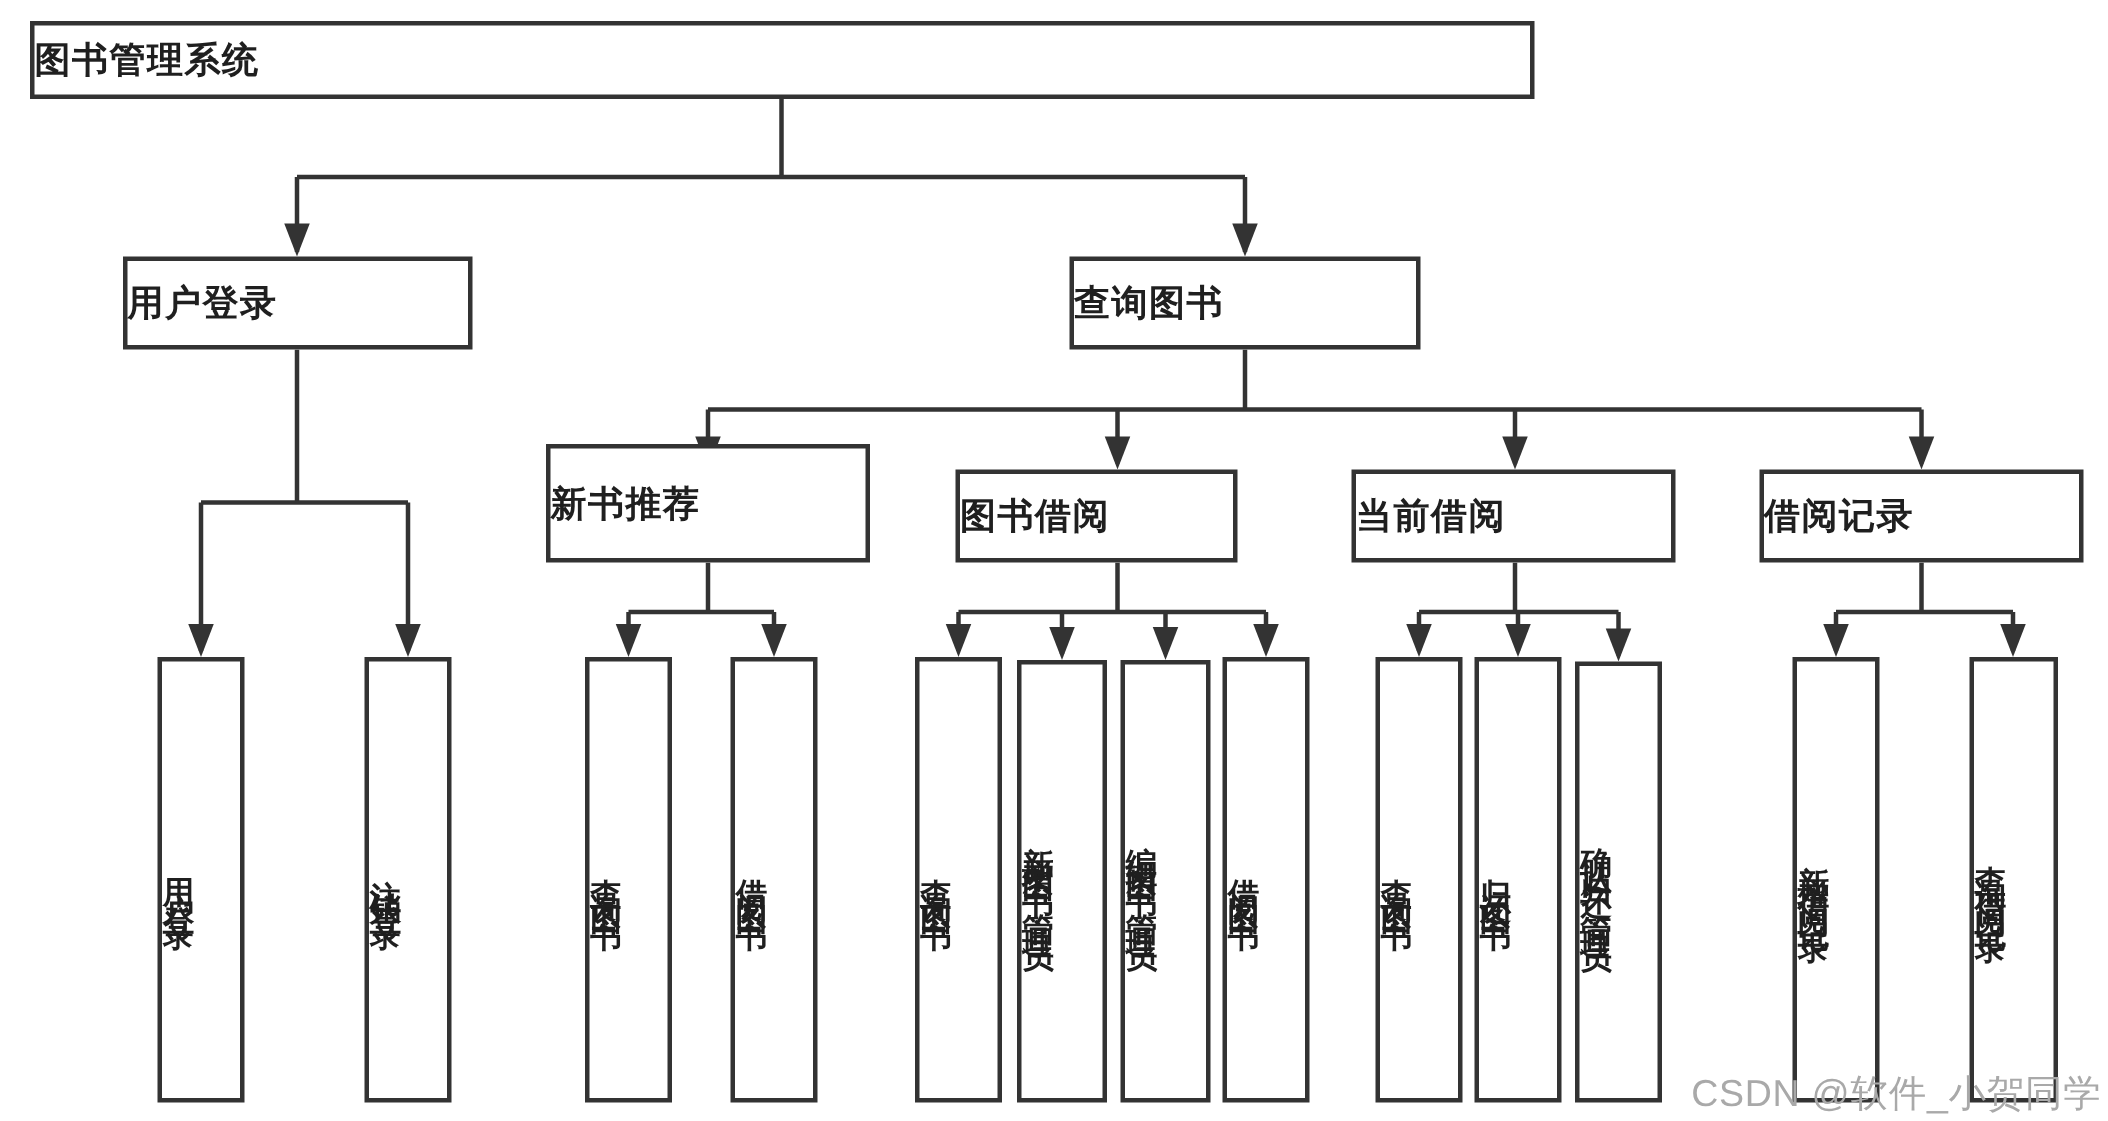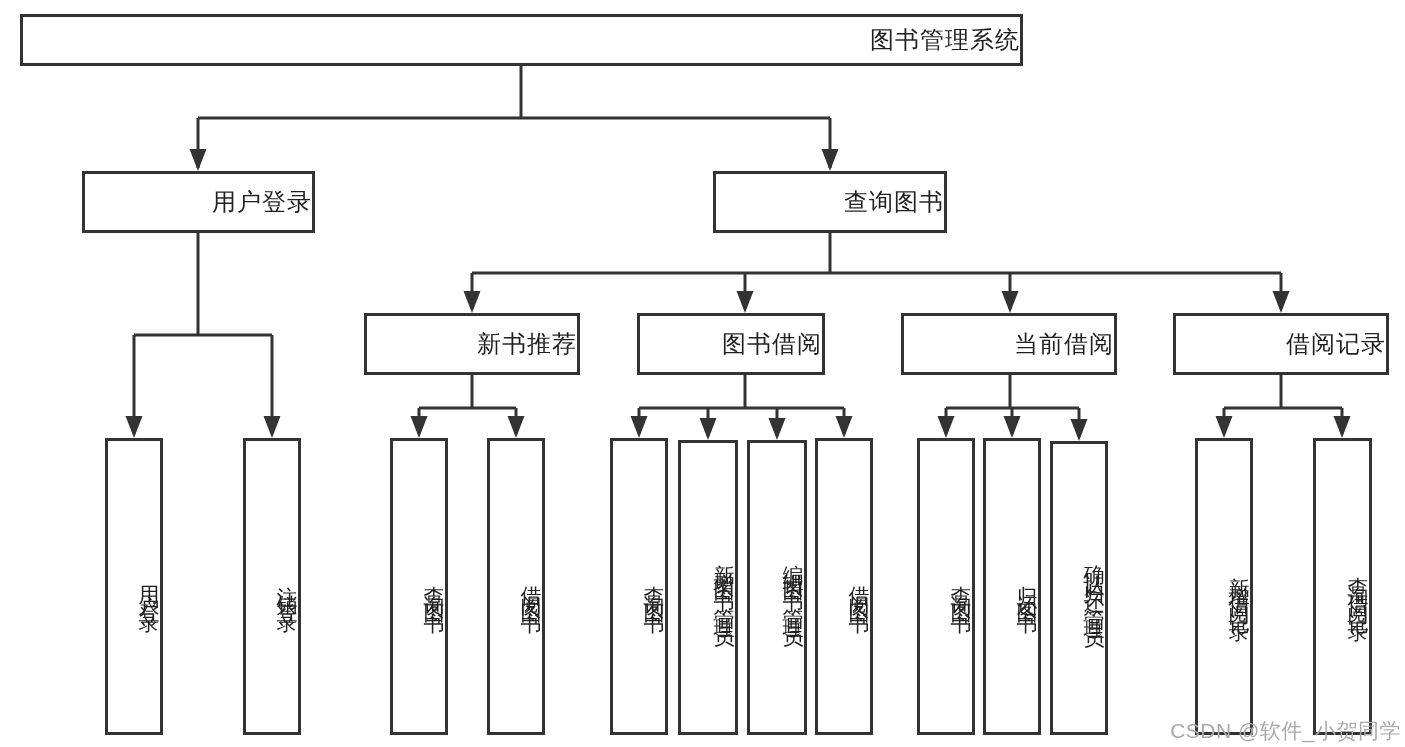--- a/index.html
+++ b/index.html
@@ -15,41 +15,42 @@
     background:var(--bg);
     font-family:"Liberation Sans","DejaVu Sans",sans-serif;
     overflow:hidden;
   }
   #connector-layer{position:absolute;left:0;top:0;z-index:1;}
   .node{
     position:absolute;
     box-sizing:border-box;
     border:3px solid var(--line);
     background:var(--bg);
-    display:flex;align-items:center;justify-content:flex-end;
+    display:flex;align-items:center;justify-content:flex-start;
     z-index:2;
     color:var(--text);
+    font-weight:bold;
   }
   .hbox .lbl{
     font-size:24px;
     letter-spacing:1px;
     white-space:nowrap;
   }
   .vbox .lbl{
     writing-mode:vertical-rl;
     text-orientation:mixed;
     font-size:21px;
     letter-spacing:9px;
     line-height:1;
   }
   #watermark{
     position:absolute;
     right:4px;bottom:2px;
     z-index:3;
-    font-size:21px;
+    font-size:25px;
     color:var(--wm);
     letter-spacing:0.5px;
     white-space:nowrap;
   }
 </style>
 </head>
 <body>
 
 <div id="canvas">
 
@@ -112,21 +113,21 @@
     <span class="lbl">图书管理系统</span>
   </div>
 
   <div class="node hbox" style="left:82px;top:171px;width:233px;height:62px">
     <span class="lbl">用户登录</span>
   </div>
   <div class="node hbox" style="left:713px;top:171px;width:234px;height:62px">
     <span class="lbl">查询图书</span>
   </div>
 
-  <div class="node hbox" style="left:364px;top:313px;width:216px;height:62px">
+  <div class="node hbox" style="left:364px;top:296px;width:216px;height:79px">
     <span class="lbl">新书推荐</span>
   </div>
   <div class="node hbox" style="left:637px;top:313px;width:188px;height:62px">
     <span class="lbl">图书借阅</span>
   </div>
   <div class="node hbox" style="left:901px;top:313px;width:216px;height:62px">
     <span class="lbl">当前借阅</span>
   </div>
   <div class="node hbox" style="left:1173px;top:313px;width:216px;height:62px">
     <span class="lbl">借阅记录</span>

